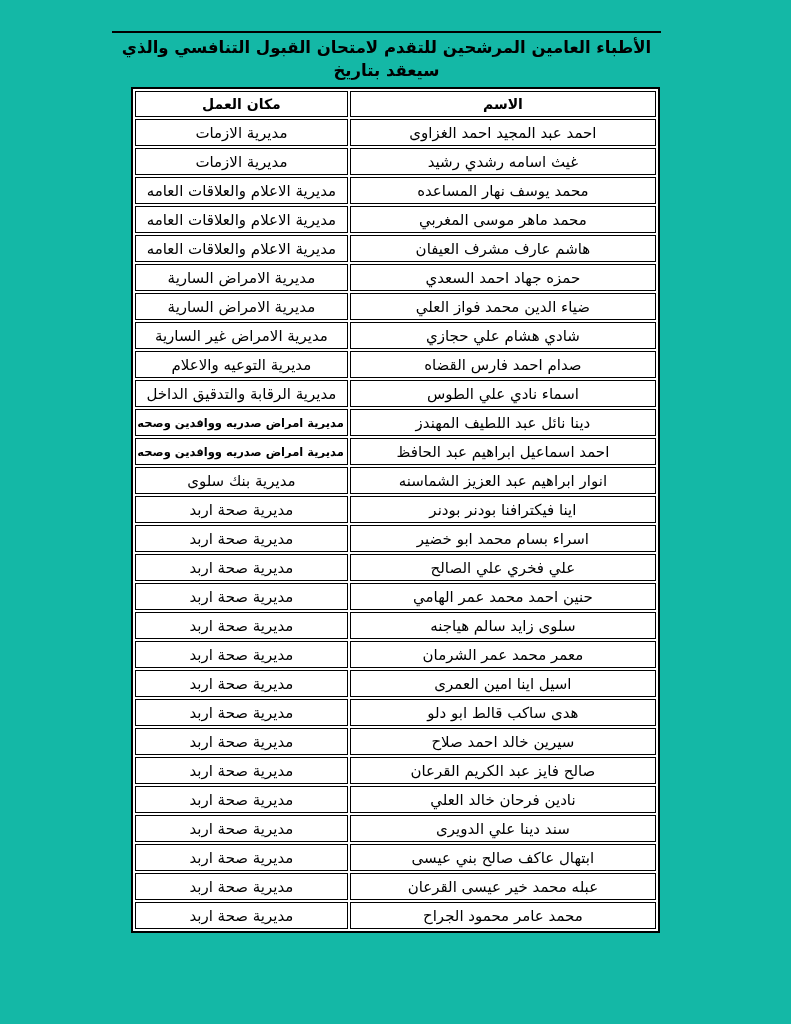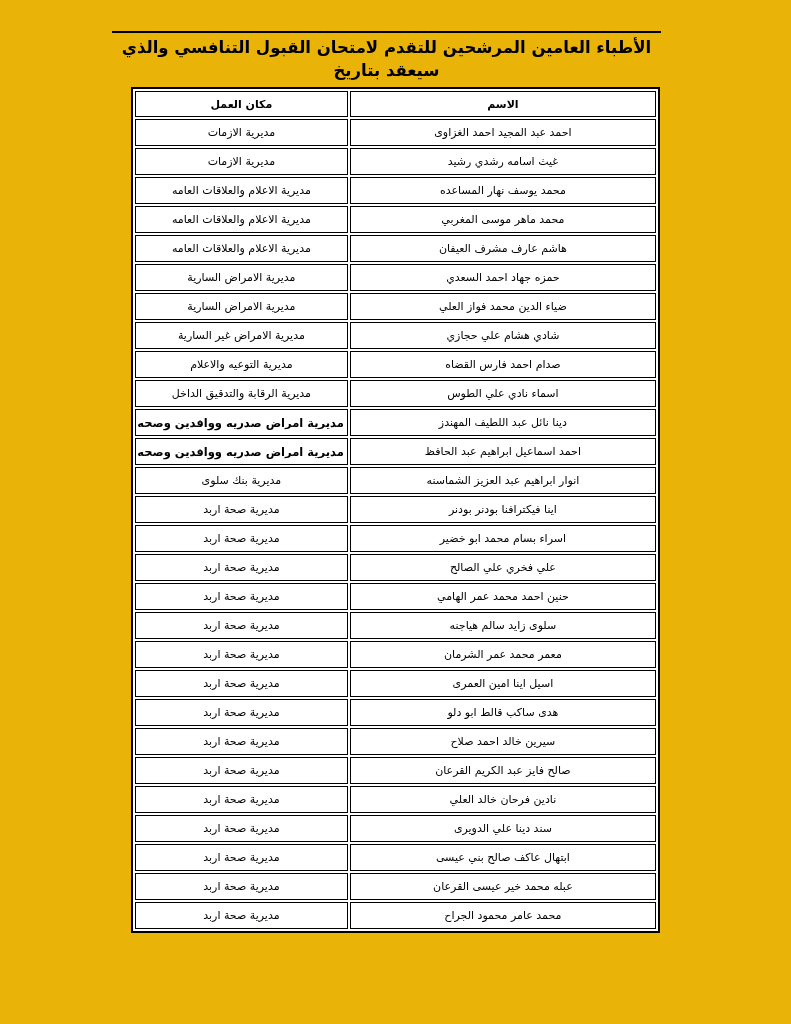--- a/index.html
+++ b/index.html
@@ -6,21 +6,21 @@
   html, body {
     margin: 0; padding: 0;
     background: #ffffff;
     font-family: "DejaVu Sans", sans-serif;
     color: #000000;
   }
   .page {
     position: relative;
     width: 791px;
     height: 1024px;
-    background: #eab308;
+    background: #14b8a6;
     overflow: hidden;
     direction: rtl;
   }
   .top-rule {
     position: absolute;
     top: 31px; left: 112px;
     width: 549px; height: 0;
     border-top: 2px solid #000000;
   }
   .doc-title {
@@ -48,26 +48,26 @@
   .roster-table th, .roster-table td {
     border: 1px solid #000000;
     text-align: center;
     vertical-align: middle;
     padding: 0 3px;
     overflow: hidden;
     white-space: nowrap;
   }
   .roster-table th {
     height: 26px;
-    font-size: 11px;
+    font-size: 14px;
     font-weight: bold;
   }
   .roster-table td {
     height: 27px;
-    font-size: 11px;
+    font-size: 15px;
     font-weight: normal;
   }
   .roster-table td.bold-small {
     font-weight: bold;
     font-size: 11.5px;
   }
 </style>
 </head>
 <body>
 

